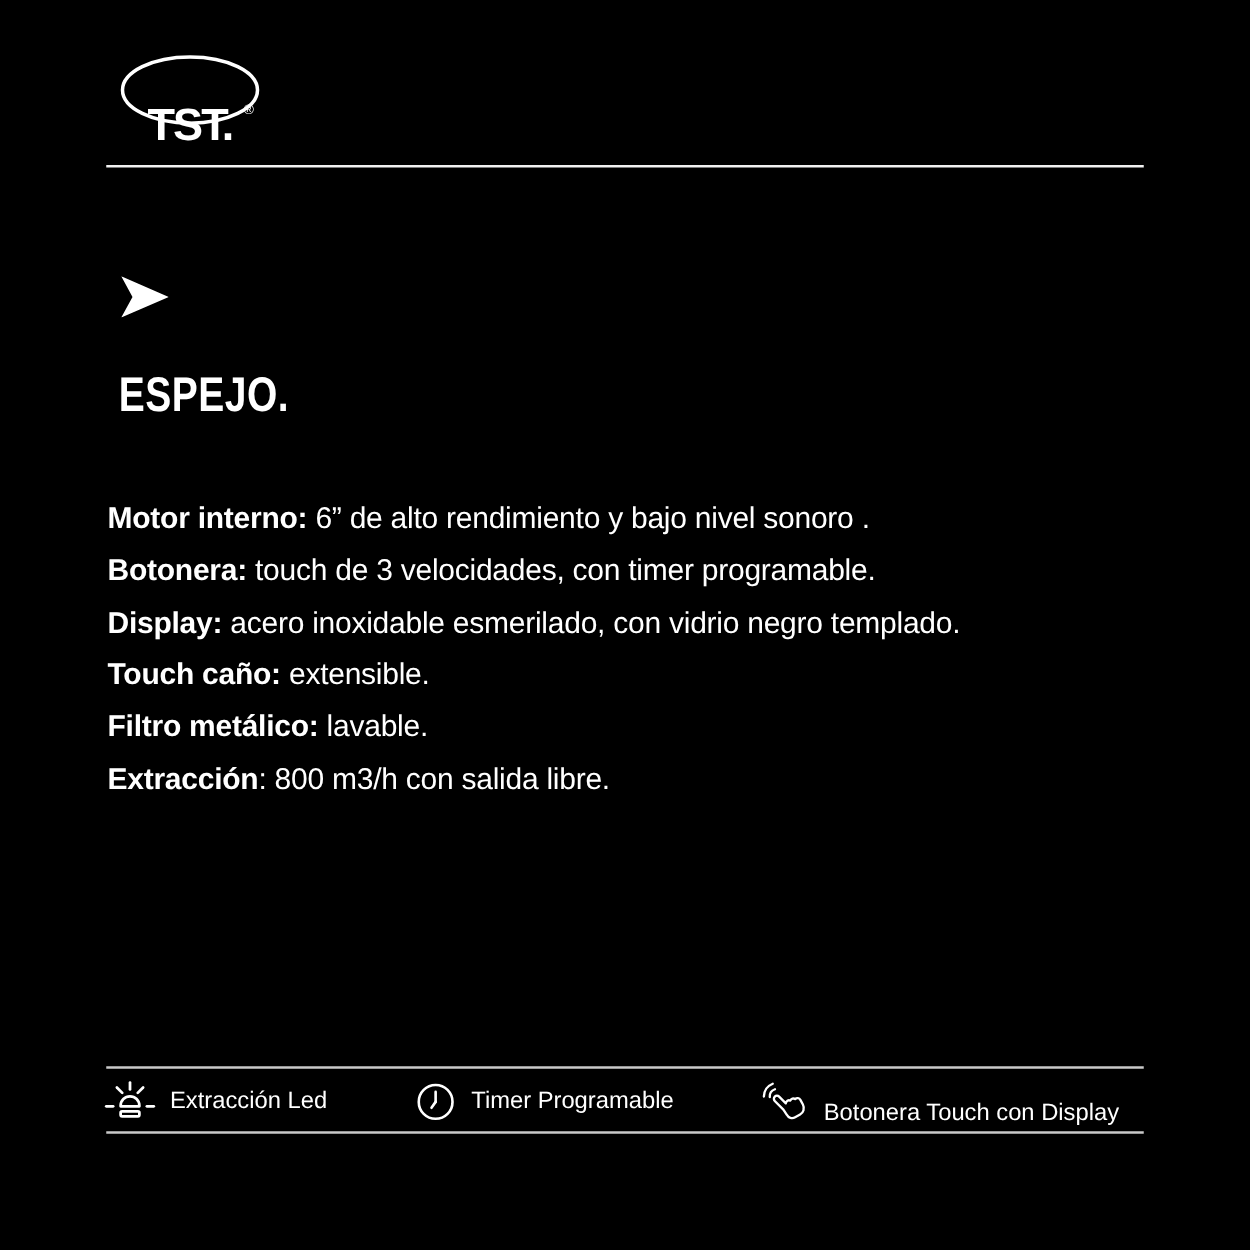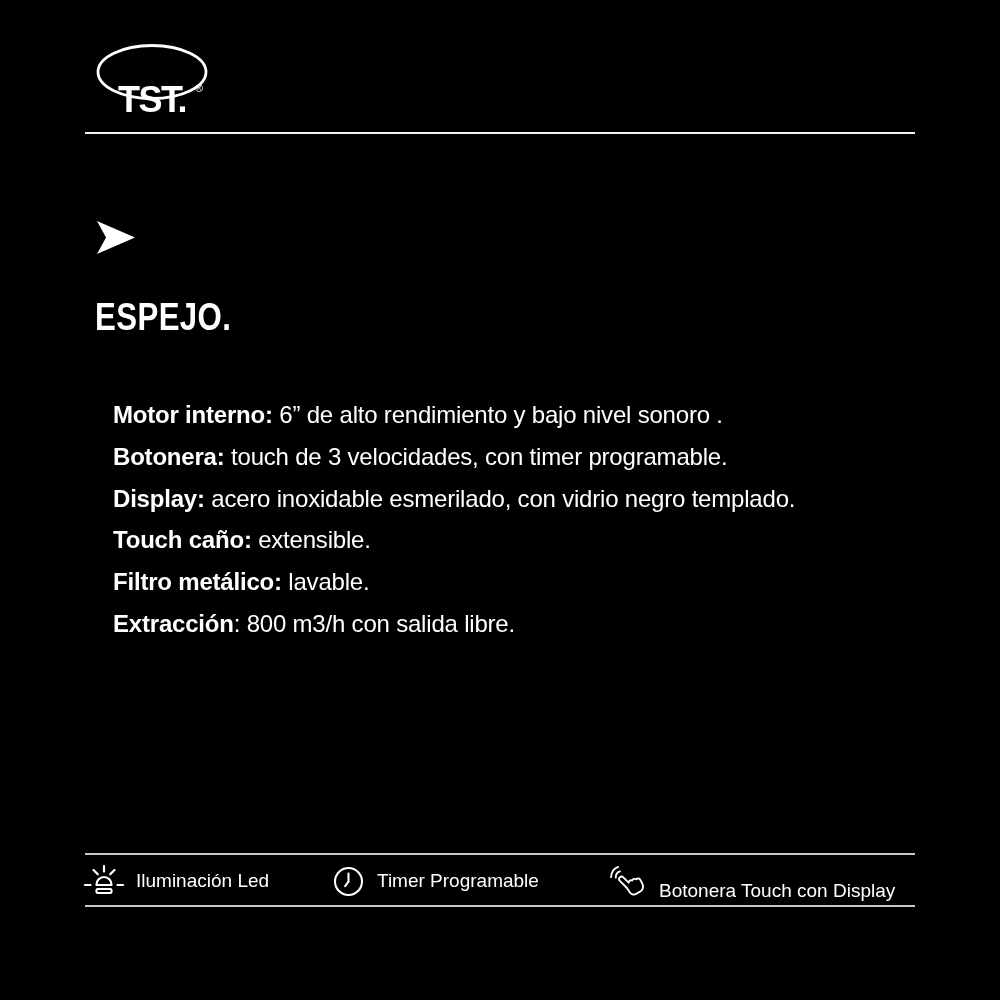--- a/index.html
+++ b/index.html
@@ -24,21 +24,21 @@
   .rule-bottom{top:905px;}
   
   .arrow{position:absolute;left:95px;top:221px;}
   .title{
     position:absolute;left:95px;top:295px;
     font-size:39px;font-weight:700;letter-spacing:0.5px;
     transform:scaleX(0.8);transform-origin:left top;white-space:nowrap;
   }
   
   .specs{
-    position:absolute;left:113px;top:394px;width:840px;
+    position:absolute;left:86px;top:394px;width:840px;
     font-size:24px;line-height:41.8px;letter-spacing:-0.2px;
   }
   .spec-line{white-space:pre-wrap;}
   .spec-label{font-weight:700;}
   
   .feature{
     position:absolute;top:860px;height:42px;
     display:flex;align-items:center;font-size:19px;color:#ffffff;
   }
   .feature .ficon{display:flex;align-items:center;justify-content:center;}
@@ -86,21 +86,21 @@
       <svg width="42" height="36" viewBox="0 0 42 36" fill="none" stroke="#ffffff" stroke-width="2.2" stroke-linecap="round" stroke-linejoin="round">
         <path d="M21 3 V8.5"></path>
         <path d="M10.5 7 L14.8 11.3"></path>
         <path d="M31.5 7 L27.2 11.3"></path>
         <path d="M2 22 H7.5"></path>
         <path d="M34.5 22 H40"></path>
         <path d="M13.5 22 v-0.5 a7.5 7.5 0 0 1 15 0 v0.5 z"></path>
         <rect x="13.5" y="26" width="15" height="4" rx="1.2"></rect>
       </svg>
     </span>
-    <span>Iluminación Led</span>
+    <span>Extracción Led</span>
   </div>
 
   <div class="feature feature-timer">
     <span class="ficon">
       <svg width="31" height="31" viewBox="0 0 31 31" fill="none" stroke="#ffffff" stroke-width="2.1" stroke-linecap="round">
         <circle cx="15.5" cy="15.5" r="13.5"></circle>
         <path d="M15.5 7.5 V15.5"></path>
         <path d="M15.5 15.5 L12.2 20.2"></path>
       </svg>
     </span>

